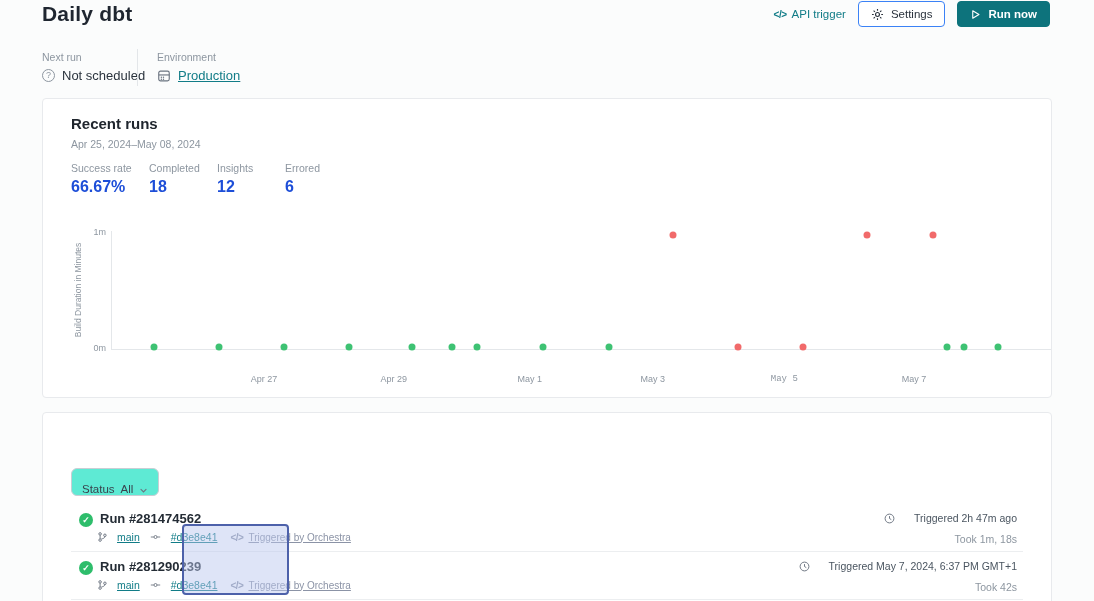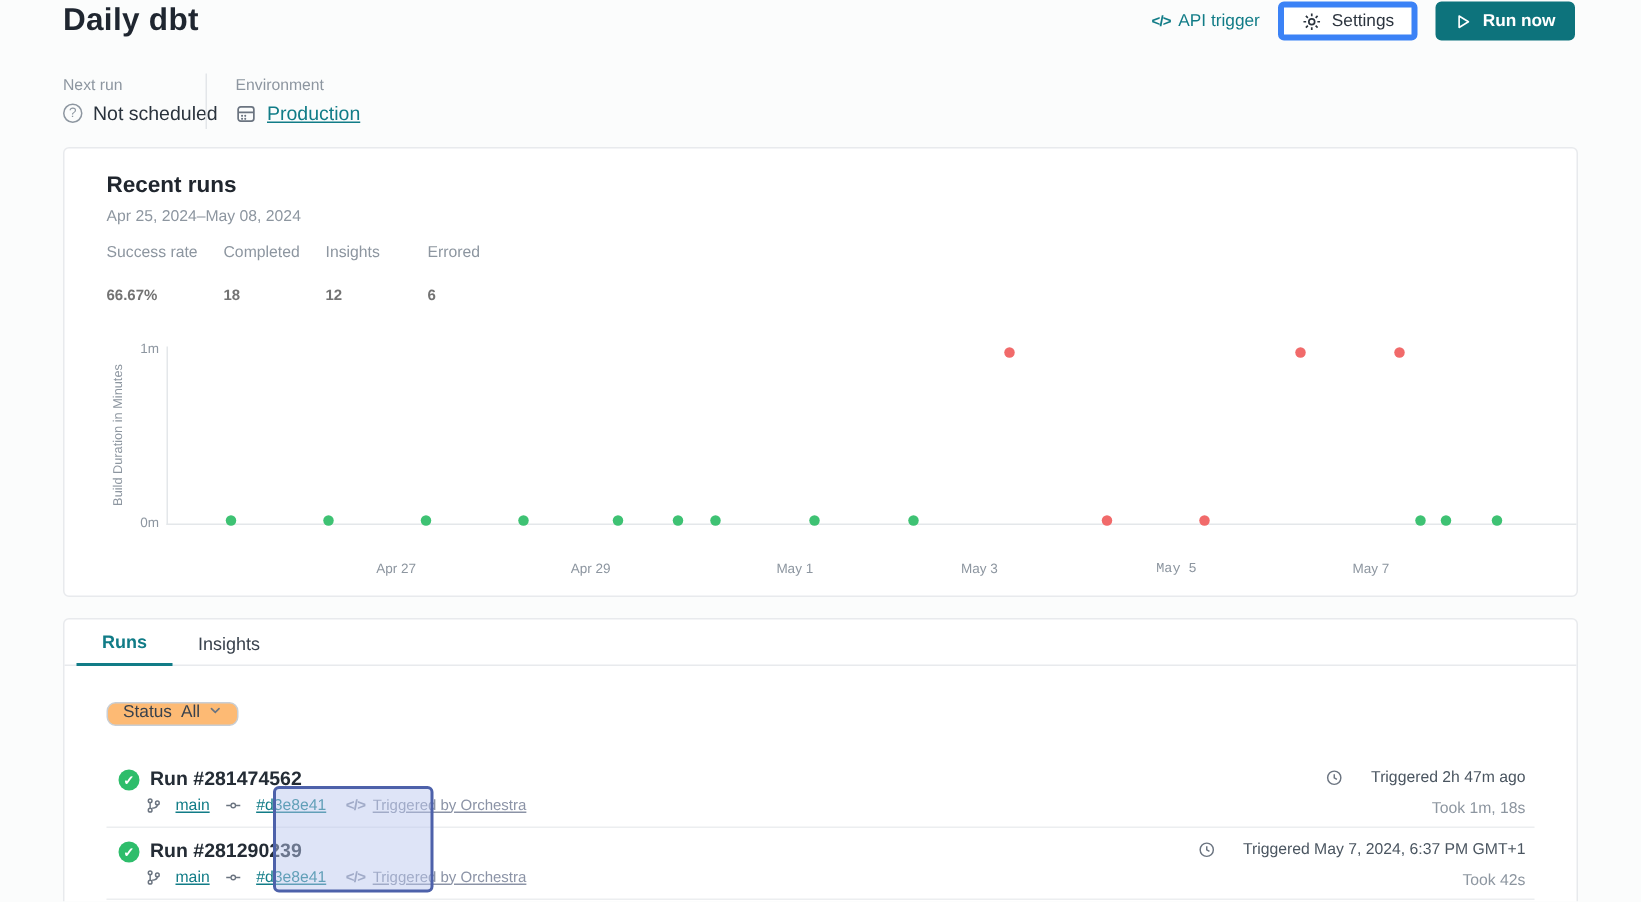--- a/index.html
+++ b/index.html
@@ -6,59 +6,59 @@
   html,body { background:#fbfcfc; }
   body { font-family:"Liberation Sans", sans-serif; color:#242c35; }
   .page { position:relative; width:1094px; height:601px; overflow:hidden; background:#fbfcfc; }
 
   
   .page-title { position:absolute; left:42px; top:2px; font-size:21px; font-weight:700; color:#1f2630; letter-spacing:.2px; }
   .header-actions { position:absolute; top:1px; right:44px; display:flex; align-items:center; gap:12px; }
   .link-teal { color:#117c87; text-decoration:none; font-size:11.5px; display:inline-flex; align-items:center; gap:5px; cursor:pointer; }
   .code-glyph { font-size:10px; font-weight:700; letter-spacing:-.5px; }
   .btn { display:inline-flex; align-items:center; gap:7px; height:26px; padding:0 12px; border-radius:4px; font-size:11.5px; cursor:pointer; }
-  .btn-outline { background:#fff; border:4px solid #3b82f6; color:#2c343e; }
+  .btn-outline { background:#fff; border:1px solid #3b82f6; color:#2c343e; }
   .btn-primary { background:#0d737c; border:1px solid #0d737c; color:#fff; font-weight:600;justify-content:flex-end; }
   .icon-svg { display:inline-block; vertical-align:middle; }
 
   
   .meta-label { position:absolute; font-size:10.5px; color:#8d96a0; }
   .meta-value { position:absolute; font-size:13px; color:#2a333d; display:flex; align-items:center; gap:7px; }
   .v-divider { position:absolute; left:137px; top:49px; width:1px; height:37px; background:#e3e6e9; }
   .help-circle { width:13px; height:13px; border:1px solid #8d96a0; border-radius:50%; color:#8d96a0; font-size:9px; line-height:11px; text-align:center; display:inline-block; }
   a.env-link { color:#117c87; text-decoration:underline; font-size:13px; }
 
   
   .card { position:absolute; left:42px; width:1010px; background:#fff; border:1px solid #e8eaed; border-radius:4px; }
   .card-recent { top:98px; height:300px; }
   .card-runs { top:412px; height:200px; }
 
   .card-title { position:absolute; left:28px; top:16px; font-size:15px; font-weight:700; color:#20262e; }
   .card-sub { position:absolute; left:28px; top:39px; font-size:10.5px; color:#8d96a0; }
 
   .stat { position:absolute; top:63px; }
   .stat .s-label { font-size:10.5px; color:#8d96a0; }
-  .stat .s-value { margin-top:18px; font-size:10px; font-weight:700; color:#737373; }
+  .stat .s-value { margin-top:4px; font-size:16px; font-weight:700; color:#1d4ed8; }
 
   
   .ylabel { position:absolute; left:35px; top:191px; transform:translate(-50%,-50%) rotate(-90deg); font-size:8.5px; color:#8d96a0; white-space:nowrap; }
   .plot { position:absolute; left:68px; top:132px; width:940px; height:119px; border-left:1px solid #e4e7ea; border-bottom:1px solid #e4e7ea; }
   .ytick { position:absolute; right:calc(100% + 6px); font-size:9px; color:#8d96a0; }
   .ytick.top { top:-4px; }
   .ytick.bottom { bottom:-4px; }
   .xtick { position:absolute; top:calc(100% + 5px); transform:translateX(-50%); font-size:9px; color:#8d96a0; white-space:nowrap;margin-top:20px; }
   .dot { position:absolute; width:7px; height:7px; border-radius:50%; transform:translate(-50%,50%); }
 
   
   .tab-row { position:absolute; left:0; top:0; right:0; height:31px; border-bottom:1px solid #e8eaed; display:flex; padding-left:8px; }
   .tab { height:31px; display:flex; align-items:center; padding:0 17px; font-size:12px; color:#39424d; cursor:pointer; }
   .tab.active { color:#117c87; font-weight:700; border-bottom:2px solid #117c87; }
 
   
-  .status-filter { position:absolute; left:28px; top:55px; height:16px; border:1px solid #c9ced4; border-radius:6px; background:#fdba74; display:inline-flex; align-items:flex-start; gap:6px; padding:0 10px; font-size:11.5px; color:#39424d; cursor:pointer; }
+  .status-filter { position:absolute; left:28px; top:55px; height:28px; border:1px solid #c9ced4; border-radius:6px; background:#5eead4; display:inline-flex; align-items:flex-end; gap:6px; padding:0 10px; font-size:11.5px; color:#39424d; cursor:pointer; }
 
   
   .run-row { position:absolute; left:28px; right:28px; height:46px; border-bottom:1px solid #eceef0; }
   .row-1 { top:93px; } .row-2 { top:141px; }
   .check-circle { position:absolute; left:8px; top:7px; width:14px; height:14px; border-radius:50%; background:#2ebd6b; color:#fff; font-size:9px; font-weight:700; line-height:14px; text-align:center; }
   .run-id { position:absolute; left:29px; top:5px; font-size:13px; font-weight:700; color:#242c35; }
   .run-sub { position:absolute; left:26px; top:25px; display:flex; align-items:center; gap:9px; font-size:10.5px; }
   .run-sub a { color:#117c87; }
   .gray-ic { color:#6b7480; }
   .trigger-chip { display:inline-flex; align-items:center; gap:5px; color:#8b93a6; font-size:10px; margin-left:4px; }
@@ -95,21 +95,21 @@
     </button>
   </div>
 
   <div class="meta-label" style="left:42px; top:51px;">Next run</div>
   <div class="meta-value" style="left:42px; top:68px;">
     <span class="help-circle">?</span>
     <span>Not scheduled</span>
   </div>
   <div class="v-divider"></div>
   <div class="meta-label" style="left:157px; top:51px;">Environment</div>
-  <div class="meta-value" style="left:157px; top:68px;">
+  <div class="meta-value" style="left:157px; top:68px;text-decoration:underline;">
     <svg class="icon-svg gray-ic" width="14" height="14" viewBox="0 0 16 16" fill="none" stroke="#6b7480" stroke-width="1.3">
       <rect x="2" y="2.5" width="12" height="11" rx="2"></rect>
       <path d="M2 6.8h12"></path>
       <circle cx="5" cy="9.4" r="0.8" fill="#6b7480" stroke="none"></circle>
       <circle cx="7.4" cy="9.4" r="0.8" fill="#6b7480" stroke="none"></circle>
       <circle cx="5" cy="11.7" r="0.8" fill="#6b7480" stroke="none"></circle>
       <circle cx="7.4" cy="11.7" r="0.8" fill="#6b7480" stroke="none"></circle>
     </svg>
     <a class="env-link" href="#">Production</a>
   </div>
@@ -159,24 +159,20 @@
         <span class="dot" title="May 5" style="left: 73.6%; bottom: 2%; background: rgb(241, 106, 106);"></span>
         <span class="dot" title="May 6" style="left: 80.4%; bottom: 97%; background: rgb(241, 106, 106);"></span>
         <span class="dot" title="May 7" style="left: 87.4%; bottom: 97%; background: rgb(241, 106, 106);"></span>
         <span class="dot" title="May 7" style="left: 88.9%; bottom: 2%; background: rgb(62, 194, 115);"></span>
         <span class="dot" title="May 7" style="left: 90.7%; bottom: 2%; background: rgb(62, 194, 115);"></span>
         <span class="dot" title="May 8" style="left: 94.4%; bottom: 2%; background: rgb(62, 194, 115);"></span>
       </div>
   </section>
 
   <section class="card card-runs">
-    <div class="tab-row">
-      <div class="tab active">Runs</div>
-      <div class="tab">Insights</div>
-    </div>
 
     <button class="status-filter">
       <span>Status</span>
       <span>All</span>
       <svg width="9" height="9" viewBox="0 0 16 16" fill="none" stroke="#6b7480" stroke-width="2" stroke-linecap="round">
         <path d="M3.5 6 8 10.5 12.5 6"></path>
       </svg>
     </button>
 
     <div class="run-row row-1">

